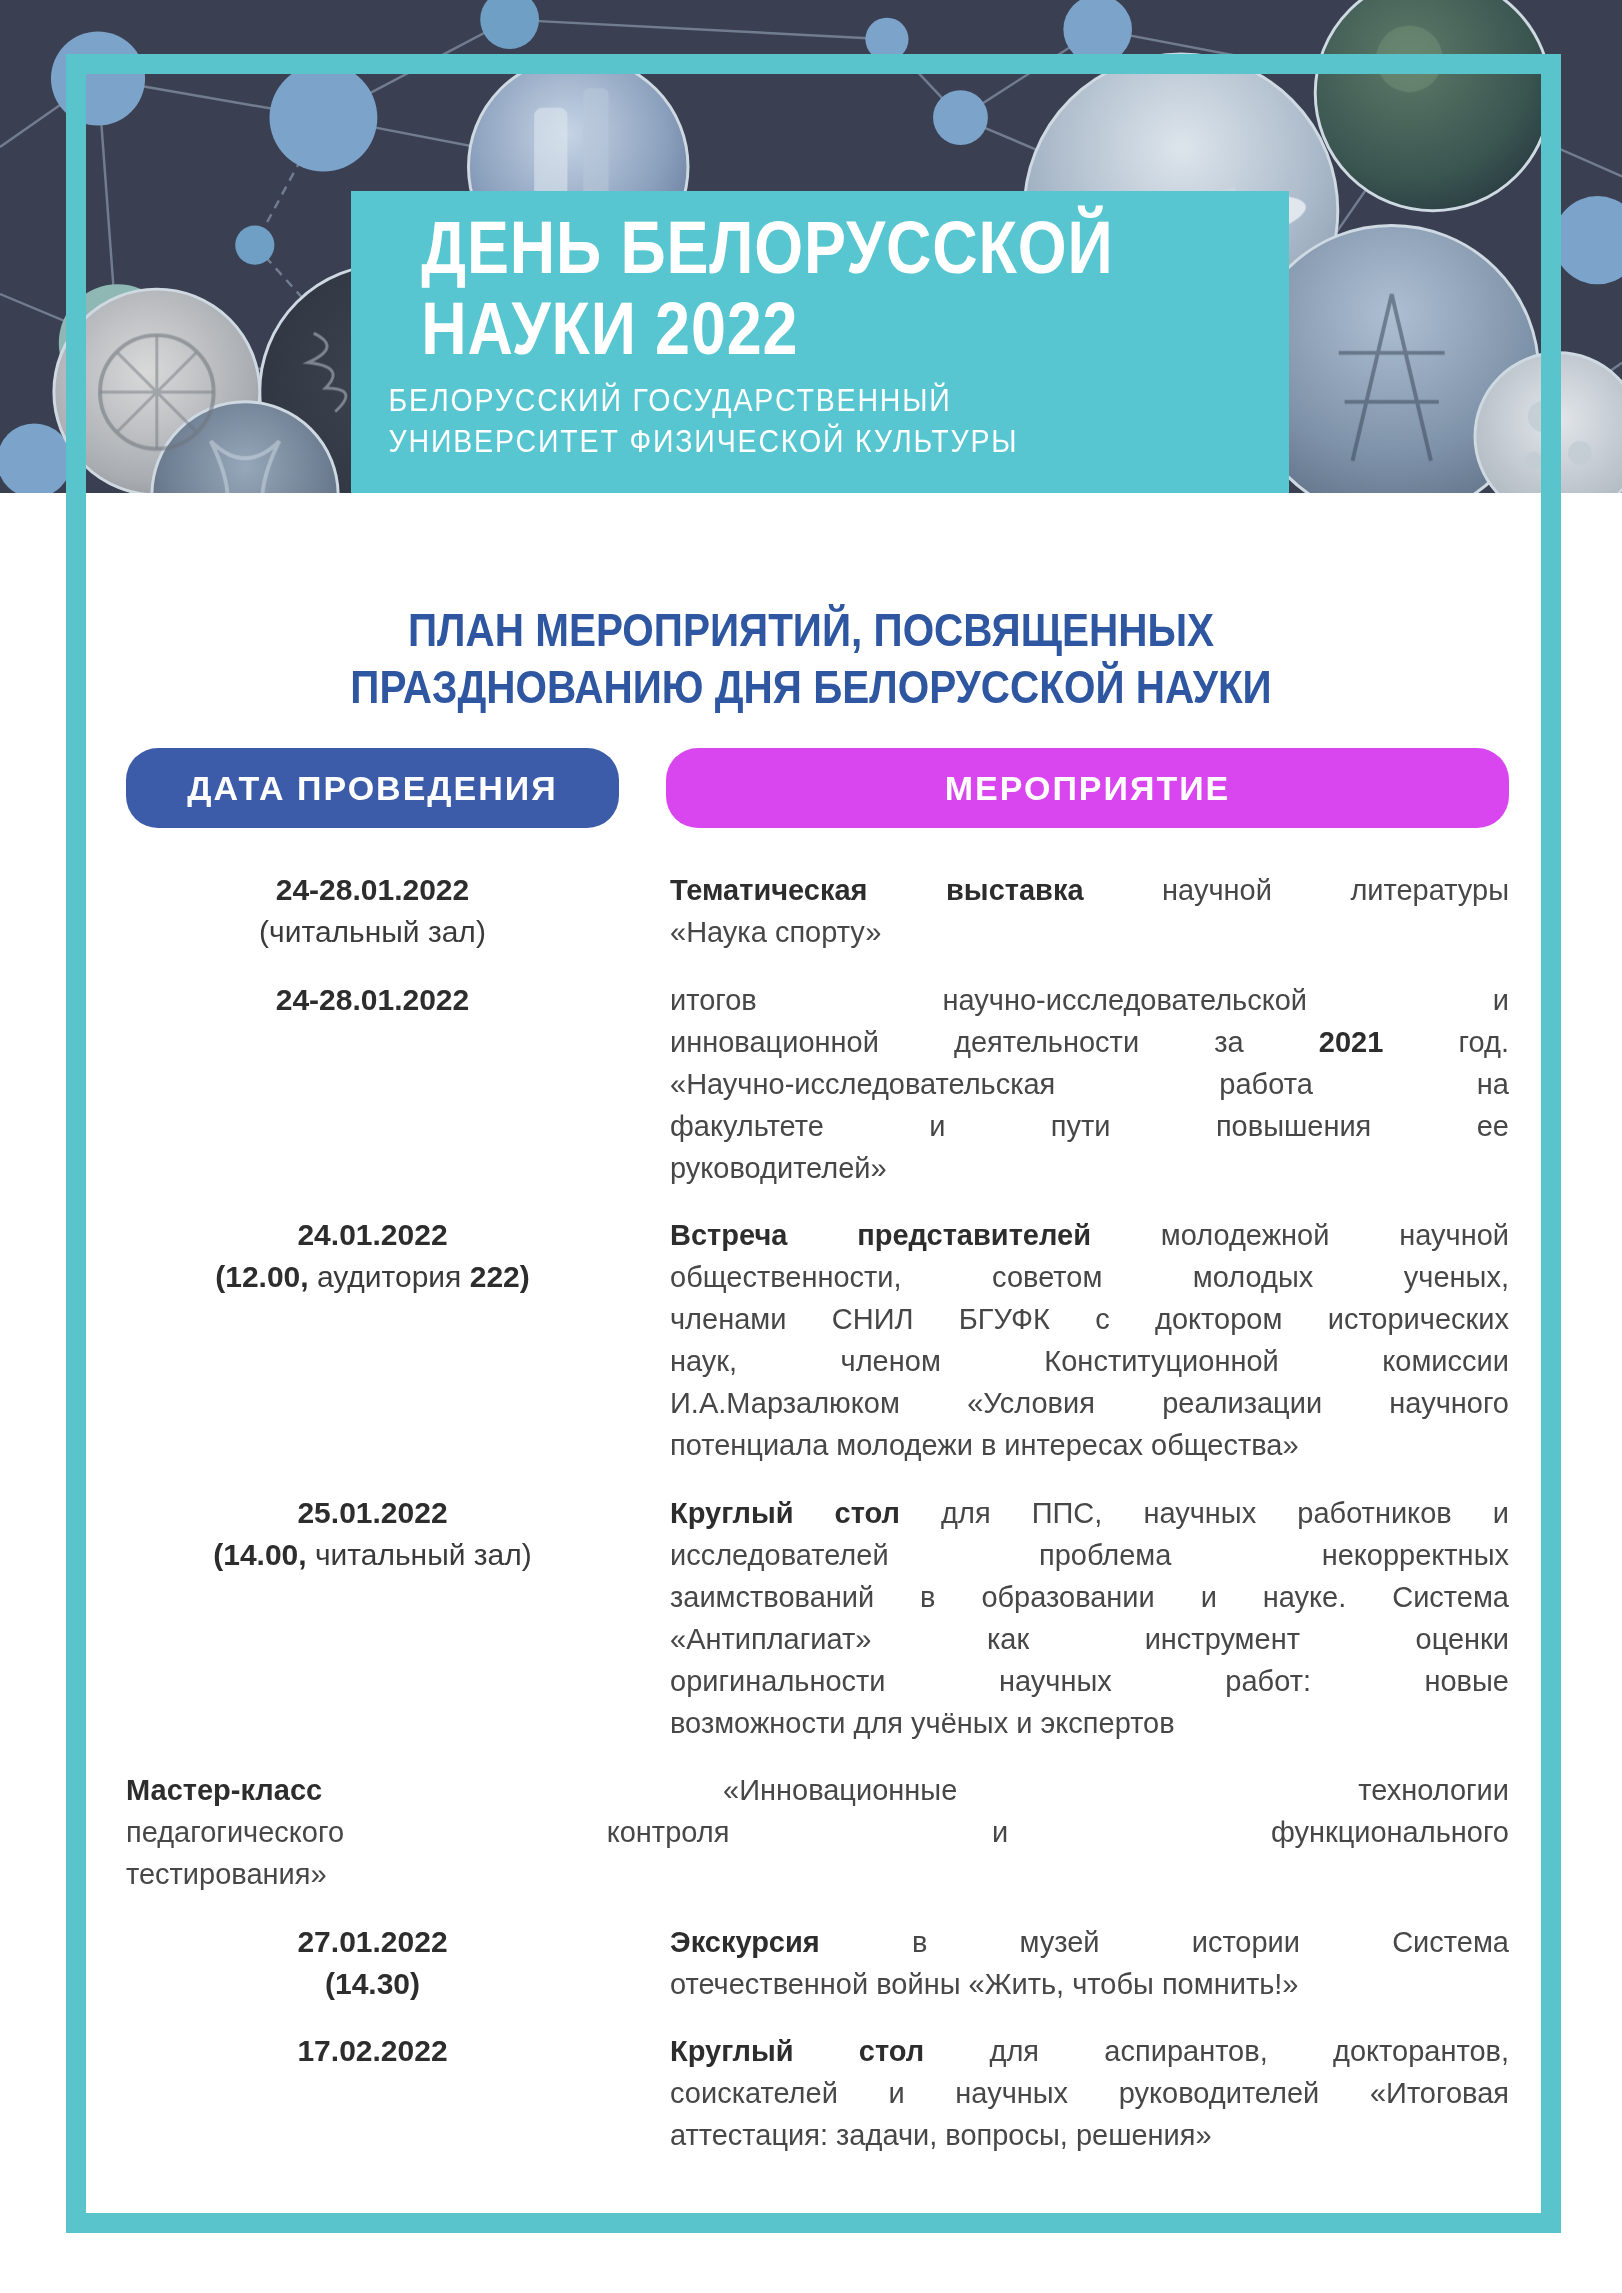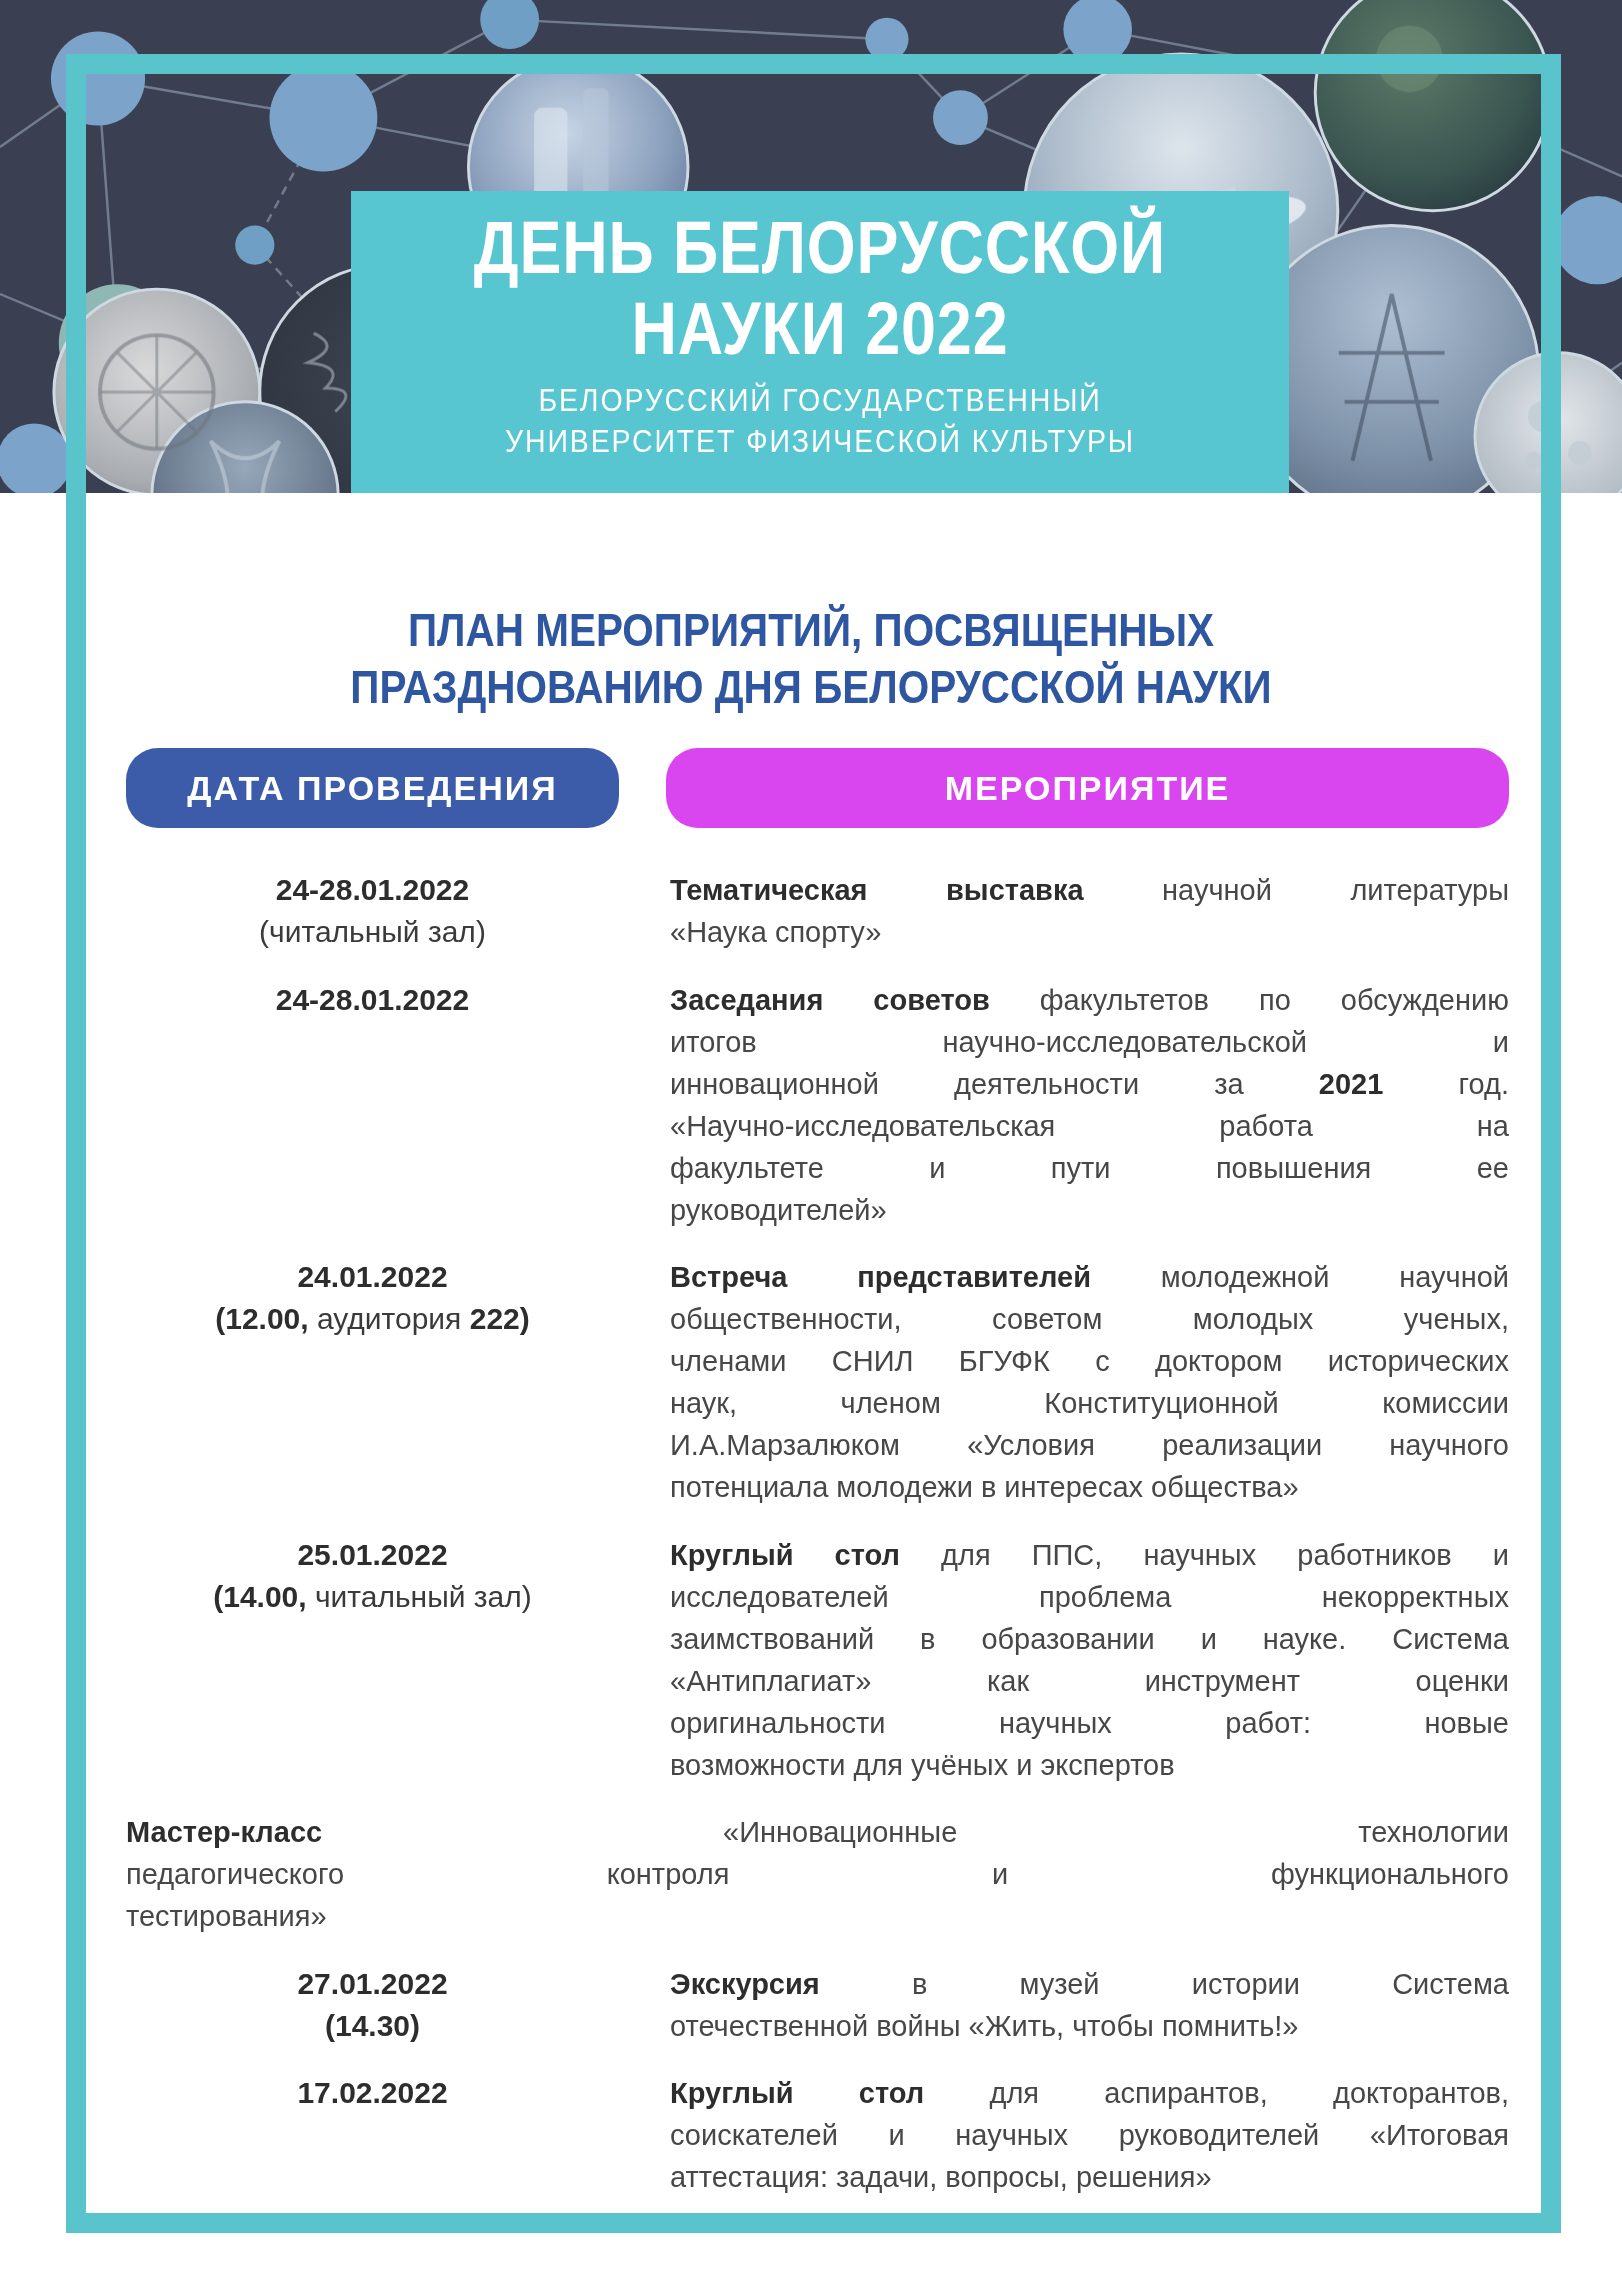--- a/index.html
+++ b/index.html
@@ -12,21 +12,21 @@
   .header-banner { position:absolute; left:0; top:0; width:1622px; height:493px; background:#3a4052; overflow:hidden; }
   .header-banner svg { display:block; }
   
   .frame {
     position:absolute; left:66px; top:54px; width:1495px; height:2179px;
     border:20.6px solid #5ac4cd; box-sizing:border-box; pointer-events:none; z-index:5;
   }
   
   .title-block {
     position:absolute; left:351px; top:191px; width:938px; height:344px;
-    background:#58c6d1; color:#ffffff; text-align:center; z-index:6;
+    background:#58c6d1; color:#ffffff; z-index:6;
     box-sizing:border-box; padding-top:15.7px;
   }
   .main-title { font-size:74px; line-height:81px; font-weight:bold; letter-spacing:1px; transform:scaleX(.85); }
   .sub-title  { margin-top:11.8px; font-size:31px; line-height:41px; letter-spacing:2px; transform:scaleX(.92); }
   
   .plan-heading { position:absolute; top:602px; left:0; width:100%; text-align:center; z-index:2; }
   .plan-heading .inner { color:#2f56a0; font-weight:bold; font-size:46px; line-height:57px; transform:scaleX(.88); }
   
   .events-table { position:absolute; left:126px; top:748px; width:1383px; z-index:2; }
   .thead { display:flex; gap:47px; }
@@ -210,27 +210,20 @@
             </div>
             <div class="eline"><span>«Наука спорту»</span></div>
           </div>
         </div>
         <div class="trow">
           <div class="cell-date">
             <div class="dline"><span class="b">24-28.01.2022</span></div>
           </div>
           <div class="cell-event">
             <div class="eline j">
-              <span class="b">Заседания</span>
-              <span class="b">советов</span>
-              <span>факультетов</span>
-              <span>по</span>
-              <span>обсуждению</span>
-            </div>
-            <div class="eline j">
               <span>итогов</span>
               <span>научно-исследовательской</span>
               <span>и</span>
             </div>
             <div class="eline j">
               <span>инновационной</span>
               <span>деятельности</span>
               <span>за</span>
               <span class="b">2021</span>
               <span>год.</span>

